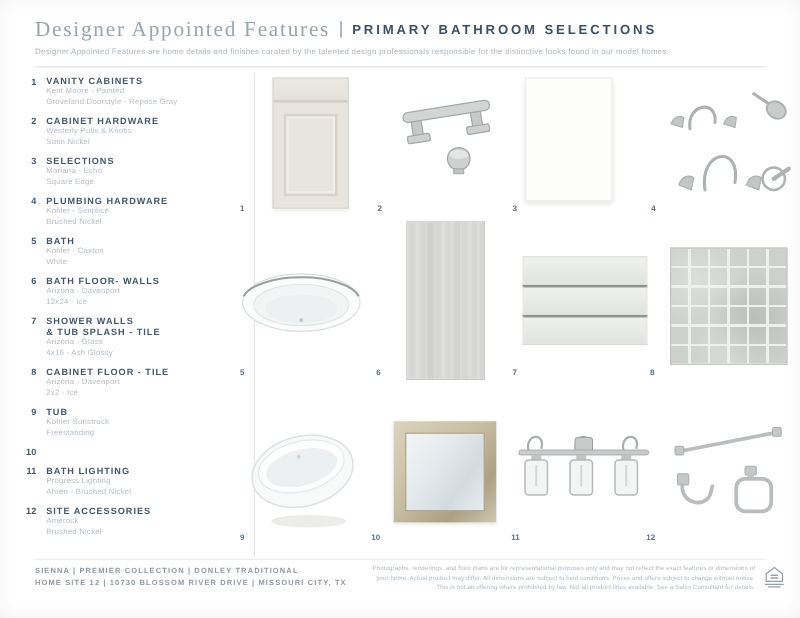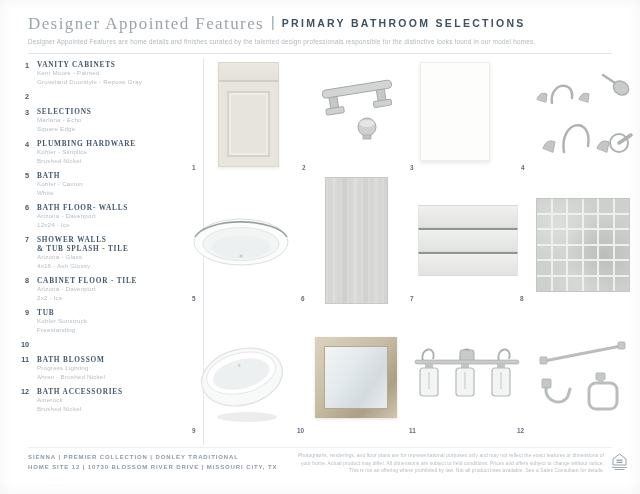--- a/index.html
+++ b/index.html
@@ -24,21 +24,21 @@
   .rule-bottom{position:absolute;left:28px;top:447px;width:584px;height:1px;background:#eceff0;}
   .v-divider{position:absolute;left:203px;top:58px;width:1px;height:387px;background:#e4e7e9;}
 
   
   .sidebar{position:absolute;left:16px;top:60px;width:182px;}
   .sel{display:flex;margin-bottom:5.5px;}
   .sel .num{
     width:13px;flex:0 0 13px;text-align:right;margin-right:8px;
     font-size:7.3px;font-weight:700;color:#45586a;line-height:1.25;padding-top:0.5px;
   }
-  .sel .t{font-size:7.3px;font-weight:700;letter-spacing:0.8px;color:#45586a;line-height:1.25;font-family:Liberation Serif, serif;}
+  .sel .t{font-size:7.3px;font-weight:700;letter-spacing:0.8px;color:#45586a;line-height:1.25;}
   .sel .s{font-size:6.2px;color:#b6bdc3;line-height:1.4;letter-spacing:0.2px;}
   .sel .s:first-of-type{margin-top:1.5px;}
 
   
   .board{position:absolute;left:0;top:0;width:640px;height:494px;pointer-events:none;}
   .cell{position:absolute;margin:0;padding:0;}
   .gnum{position:absolute;font-size:6.4px;font-weight:600;color:#5f7080;}
 
   
   .cabinet{width:100%;height:100%;background:#e8e5df;border:1px solid #dad6ce;
@@ -107,20 +107,25 @@
     <div class="sel">
       <span class="num">1</span>
       <div>
           <div class="t">VANITY CABINETS</div>
         <div class="s">Kent Moore - Painted</div>
         <div class="s">Groveland Doorstyle - Repose Gray</div>
         </div>
     </div>
     <div class="sel">
       <span class="num">2</span>
+      <div>
+          <div class="t">CABINET HARDWARE</div>
+        <div class="s">Westerly Pulls &amp; Knobs</div>
+        <div class="s">Satin Nickel</div>
+        </div>
     </div>
     <div class="sel">
       <span class="num">3</span>
       <div>
           <div class="t">SELECTIONS</div>
         <div class="s">Marlana - Echo</div>
         <div class="s">Square Edge</div>
         </div>
     </div>
     <div class="sel">
@@ -171,29 +176,29 @@
         <div class="s">Kohler Sunstruck</div>
         <div class="s">Freestanding</div>
         </div>
     </div>
     <div class="sel">
       <span class="num">10</span>
     </div>
     <div class="sel">
       <span class="num">11</span>
       <div>
-          <div class="t">BATH BLOSSOM</div>
+          <div class="t">BATH LIGHTING</div>
         <div class="s">Progress Lighting</div>
         <div class="s">Ahren - Brushed Nickel</div>
         </div>
     </div>
     <div class="sel">
       <span class="num">12</span>
       <div>
-          <div class="t">BATH ACCESSORIES</div>
+          <div class="t">SITE ACCESSORIES</div>
         <div class="s">Amerock</div>
         <div class="s">Brushed Nickel</div>
         </div>
     </div>
   </div>
 
   <div class="board">
 
     <figure class="cell" style="left:218px;top:62px;width:61px;height:105px">
       <div class="cabinet">

